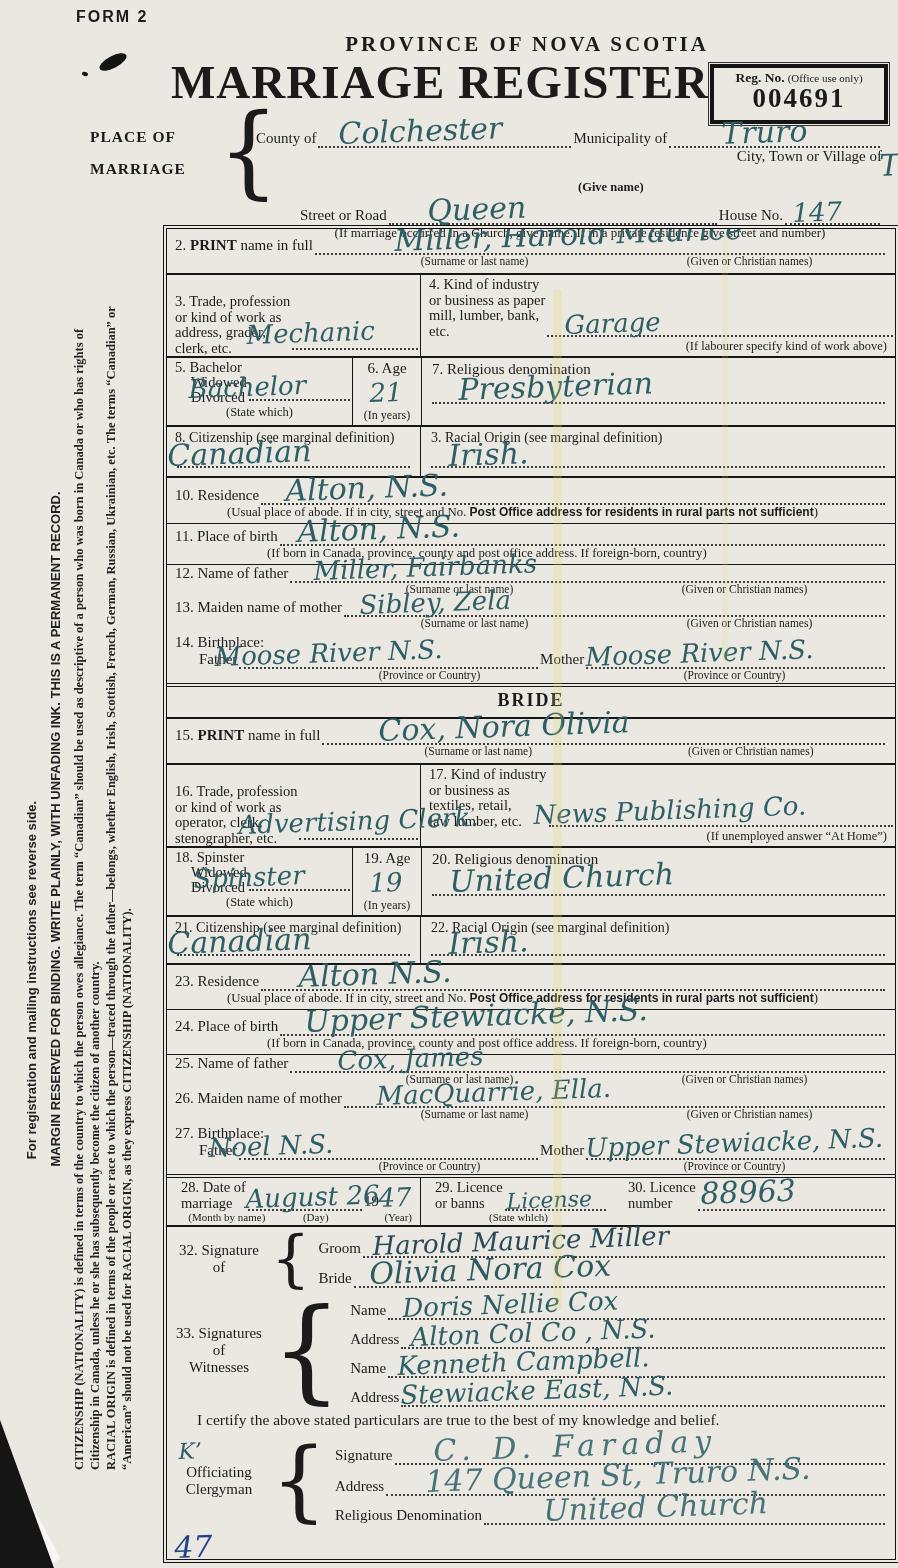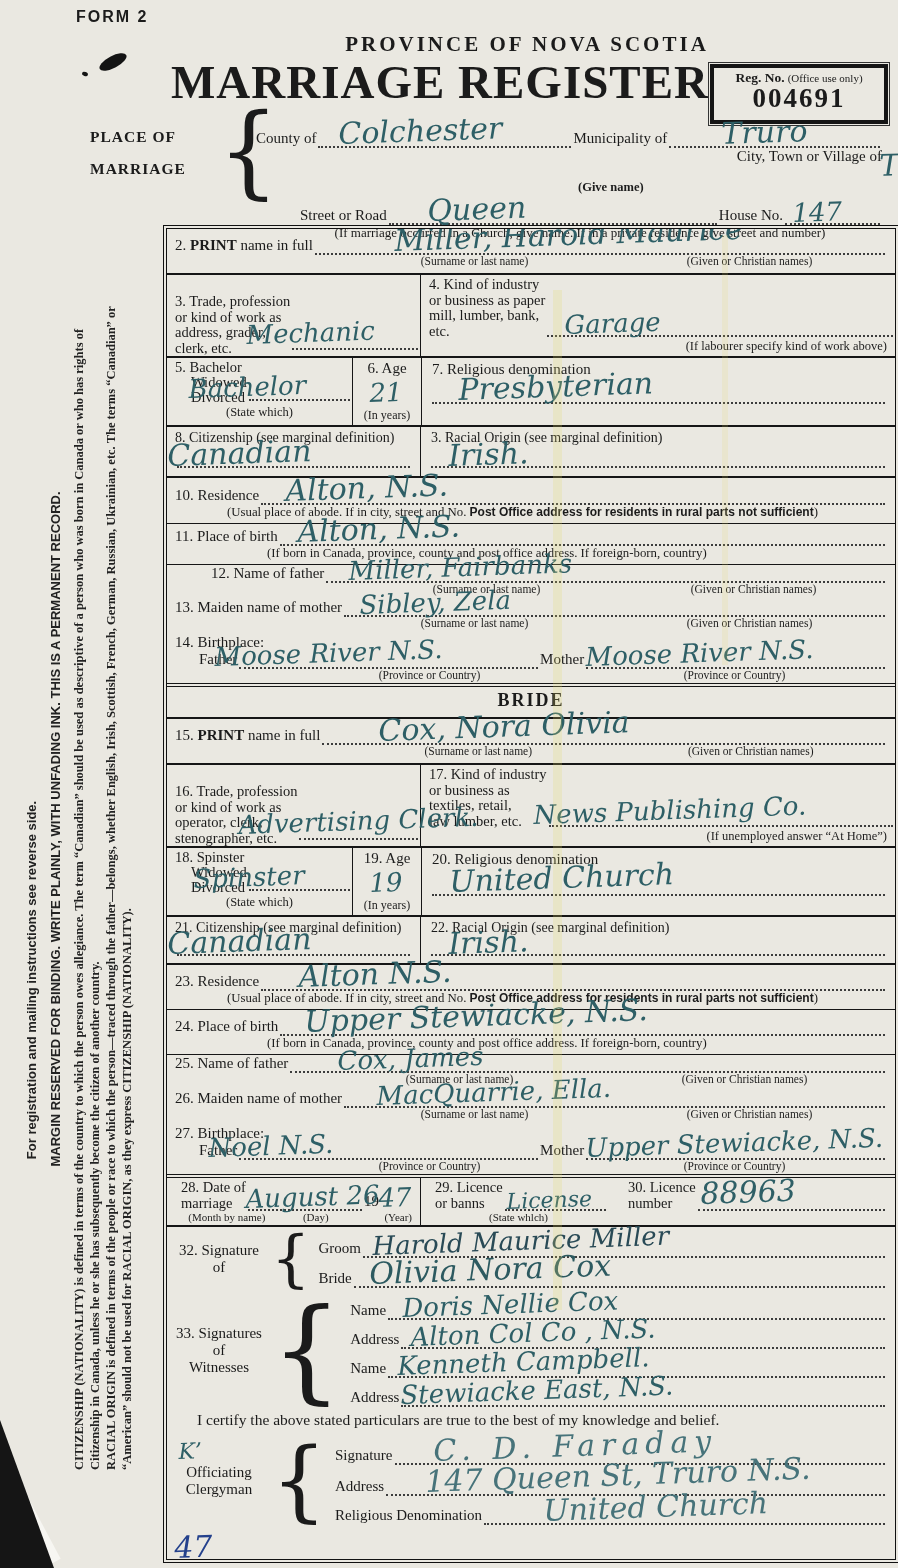--- a/index.html
+++ b/index.html
@@ -236,21 +236,21 @@
     <div class="b1" style="min-height:38px;">
       <div class="f" style="min-height:22px;">
         <span class="lb">11.  Place of birth</span>
         <span class="dots">
           <span class="hw lg" style="left:3%;">Alton,  N.S.</span>
           </span>
       </div>
       <div class="note" style="padding-left:100px;">(If born in Canada, province, county and post office address.   If foreign-born, country)</div>
     </div>
 
-    <div style="min-height:32px;margin-left:36px;">
+    <div style="min-height:32px;">
       <div class="f" style="min-height:18px;">
         <span class="lb">12.  Name of father</span>
         <span class="dots">
           <span class="hw md" style="left:4%;">Miller,  Fairbanks</span>
           </span>
       </div>
       <div class="subs" style="padding-left:150px;">
         <span style="flex:1;text-align:center;">(Surname or last name)</span>
         <span style="flex:1;text-align:center;">(Given or Christian names)</span>
       </div>

